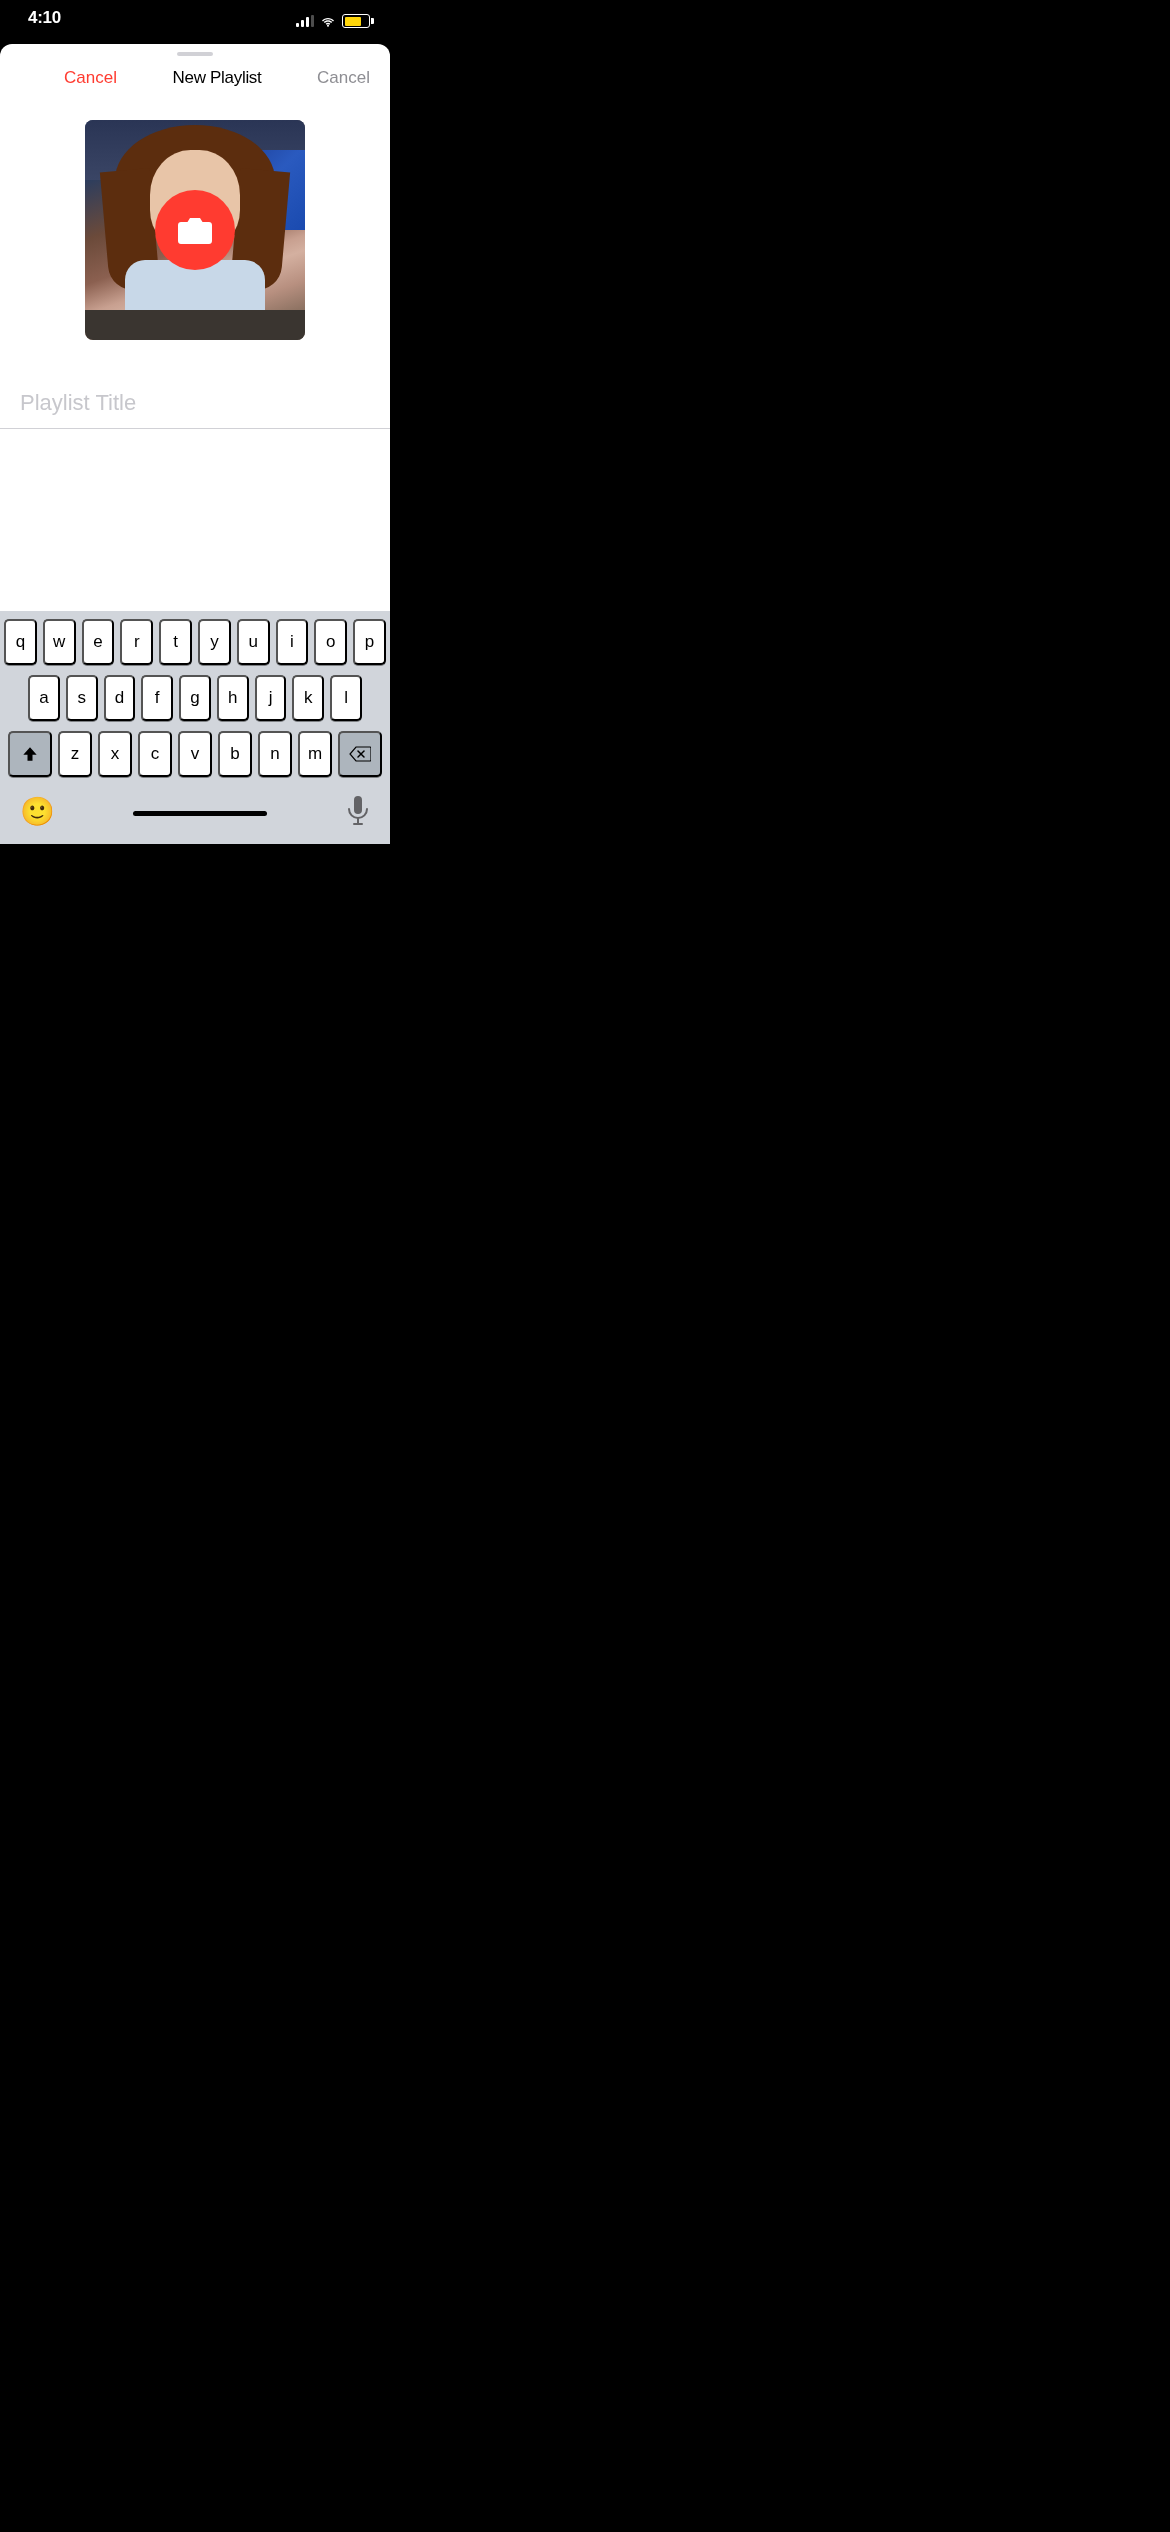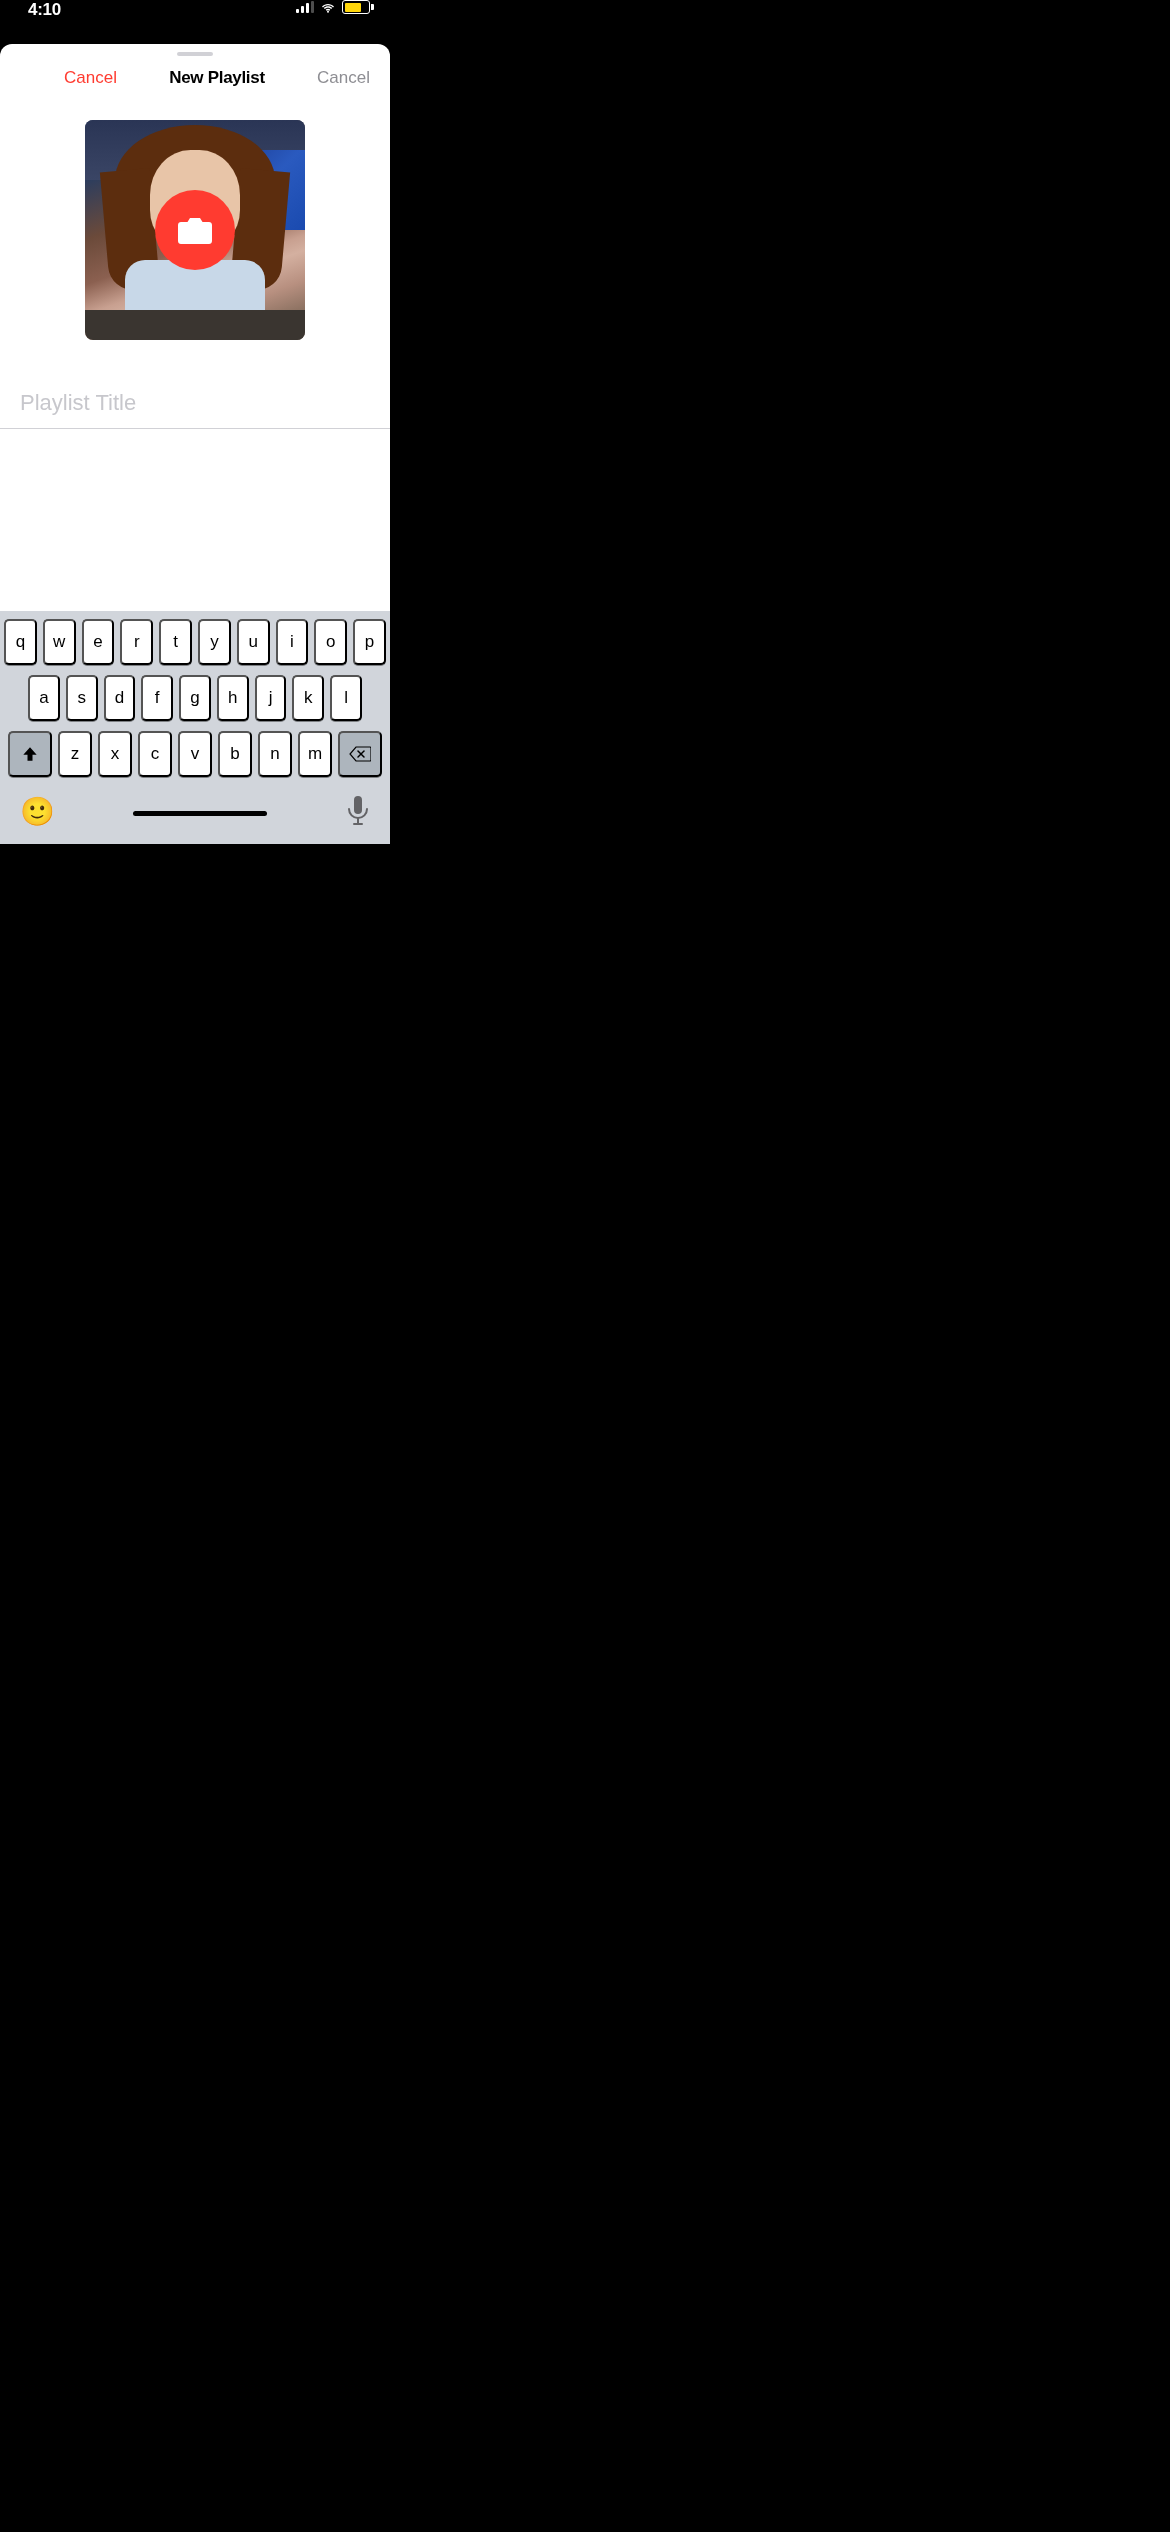--- a/index.html
+++ b/index.html
@@ -12,21 +12,21 @@
       font-family: -apple-system, 'SF Pro Display', 'Helvetica Neue', Arial, sans-serif;
       overflow: hidden;
       position: relative;
     }
 
     
     .status-bar {
       background: #000;
       height: 28px;
       display: flex;
-      align-items: flex-start;
+      align-items: flex-end;
       justify-content: space-between;
       padding: 0 20px 0 28px;
       position: relative;
       z-index: 10;
     }
 
     .status-time {
       color: #fff;
       font-size: 17px;
       font-weight: 600;
@@ -117,21 +117,21 @@
       color: #FF3B30;
       font-size: 17px;
       font-weight: 400;
       cursor: pointer;
       background: none;
       border: none;
     }
 
     .nav-title {
       font-size: 17px;
-      font-weight: 700;
+      font-weight: 400;
       color: #000;
       letter-spacing: -0.3px;
     }
 
     .nav-create {
       color: #8e8e93;
       font-size: 17px;
       font-weight: 400;
       cursor: pointer;
       background: none;

